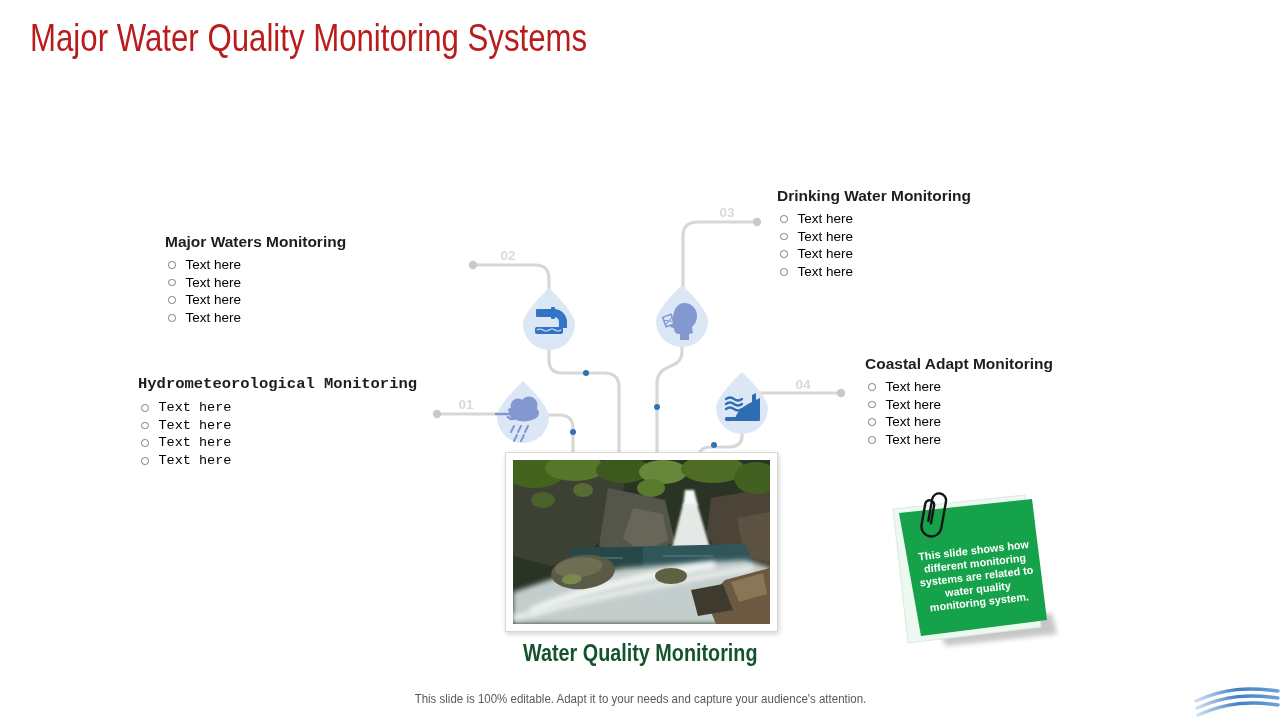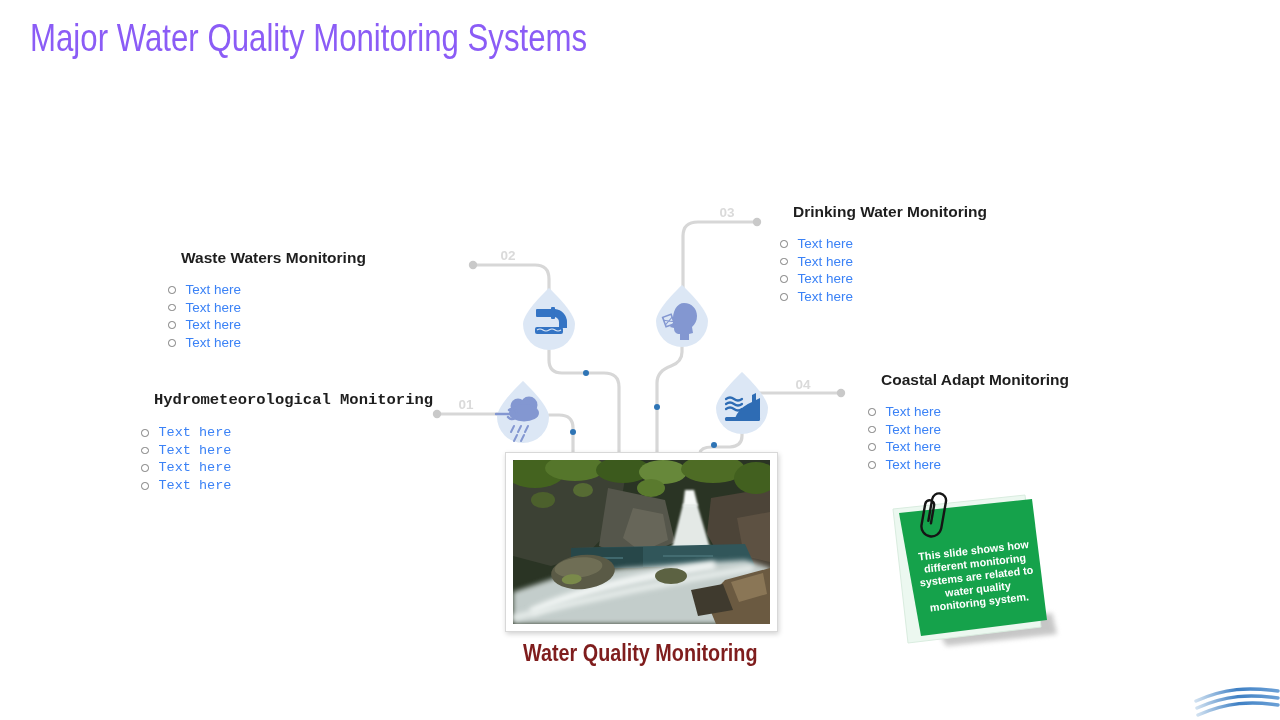--- a/index.html
+++ b/index.html
@@ -3,42 +3,42 @@
 <meta charset="utf-8">
 <style>
   html,body{margin:0;padding:0;background:#888;}
   .slide{
     position:relative;width:1280px;height:720px;background:#ffffff;
     overflow:hidden;font-family:"Liberation Sans",sans-serif;
   }
   
   .title{
     position:absolute;left:30px;top:16px;white-space:nowrap;
-    font-size:39px;font-weight:400;color:#8b5cf6;line-height:1.15;
+    font-size:39px;font-weight:400;color:#b91c1c;line-height:1.15;
   }
   .title>span{display:inline-block;transform:scaleX(.8);transform-origin:0 50%;}
   
   svg.overlay{position:absolute;left:0;top:0;width:1280px;height:720px;z-index:1;}
   
   .sect{position:absolute;z-index:3;}
-  .sect h3{margin:16px;font-size:15.5px;font-weight:700;color:#1e1e1e;line-height:1.1;}
+  .sect h3{margin:0;font-size:15.5px;font-weight:700;color:#1e1e1e;line-height:1.1;}
   .sect ul{list-style:none;margin:7px 0 0 0;padding:0;}
-  .sect li{display:flex;align-items:flex-start;height:17.7px;font-size:13.5px;color:#3b82f6;}
+  .sect li{display:flex;align-items:flex-start;height:17.7px;font-size:13.5px;color:#000000;}
   .ring{flex:0 0 auto;width:5.5px;height:5.5px;border:1.3px solid #7d7d7d;border-radius:50%;
         margin:4px 10px 0 3px;}
   
   .frame{
     position:absolute;left:505px;top:452px;width:257px;height:164px;z-index:2;
     background:#fff;border:1px solid #d8d8d8;padding:7px;
     box-shadow:1px 2px 5px rgba(0,0,0,.18);
   }
   .frame svg{display:block;width:257px;height:164px;}
   .caption{
     position:absolute;left:485px;top:640px;width:310px;z-index:3;
-    text-align:center;font-size:23px;font-weight:700;color:#7f1d1d;white-space:nowrap;text-decoration:underline;
+    text-align:center;font-size:23px;font-weight:700;color:#14532d;white-space:nowrap;text-decoration:underline;
   }
   .caption>span{display:inline-block;transform:scaleX(.86);}
   
   .noteText{
     position:absolute;left:918px;top:544px;width:117px;z-index:3;
     transform:rotate(-6.5deg);text-align:center;
     font-size:10.8px;line-height:13px;font-weight:700;color:#ffffff;
   }
   
   .footer{
@@ -158,21 +158,21 @@
     </g>
 
     <g fill="none" stroke="url(#wg)" stroke-width="3.4" stroke-linecap="round">
       <path d="M1196,701 C1225,688 1248,687 1278,691"></path>
       <path d="M1197,708 C1226,695 1250,694 1278,698"></path>
       <path d="M1198,715 C1227,702 1252,701 1278,705"></path>
     </g>
   </svg>
 
   <div class="sect" style="left:165px;top:233px;">
-    <h3>Waste Waters Monitoring</h3>
+    <h3>Major Waters Monitoring</h3>
     <ul>
       <li>
           <span class="ring"></span>
           <span>Text here</span>
         </li>
       <li>
           <span class="ring"></span>
           <span>Text here</span>
         </li>
       <li>
@@ -294,14 +294,15 @@
       <polygon points="212,120 257,108 257,164 203,164 193,140" fill="#6b5a41"></polygon>
       <polygon points="218,122 250,113 254,134 226,142" fill="#8a7656"></polygon>
       <polygon points="178,130 210,124 220,150 185,156" fill="#3f3a2e"></polygon>
       <ellipse cx="158" cy="116" rx="16" ry="8" fill="#5c6242"></ellipse>
     </svg>
   </div>
   <div class="caption"><span>Water Quality Monitoring</span></div>
 
   <div class="noteText">This slide shows how different monitoring systems are related to water quality monitoring system.</div>
 
+  <div class="footer"><span>This slide is 100% editable. Adapt it to your needs and capture your audience's attention.</span></div>
 
 </div>
 
 </body></html>

